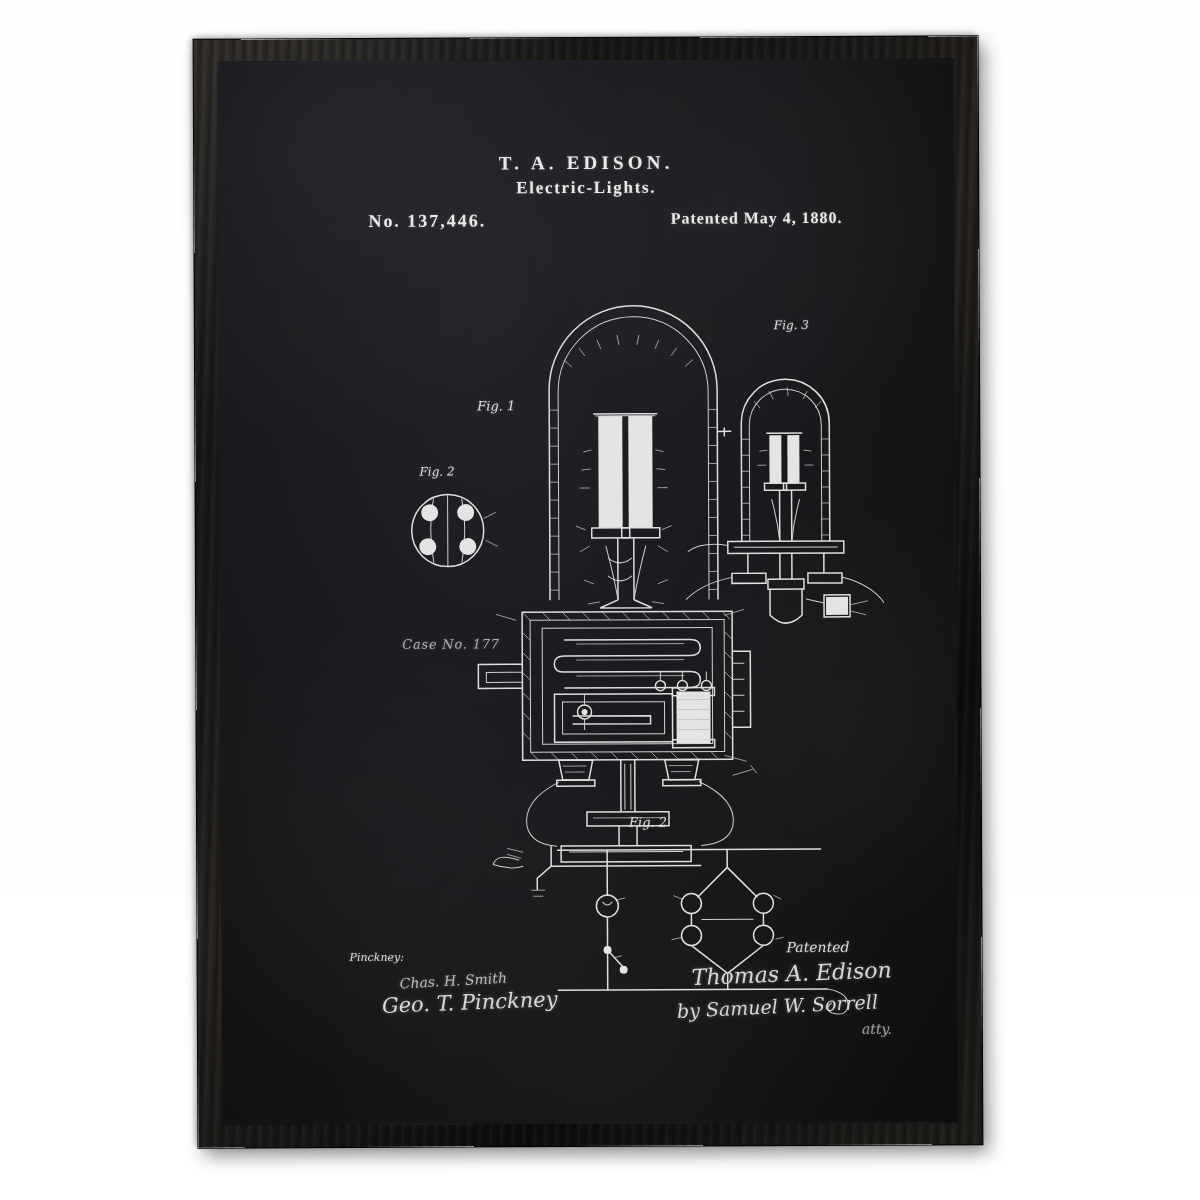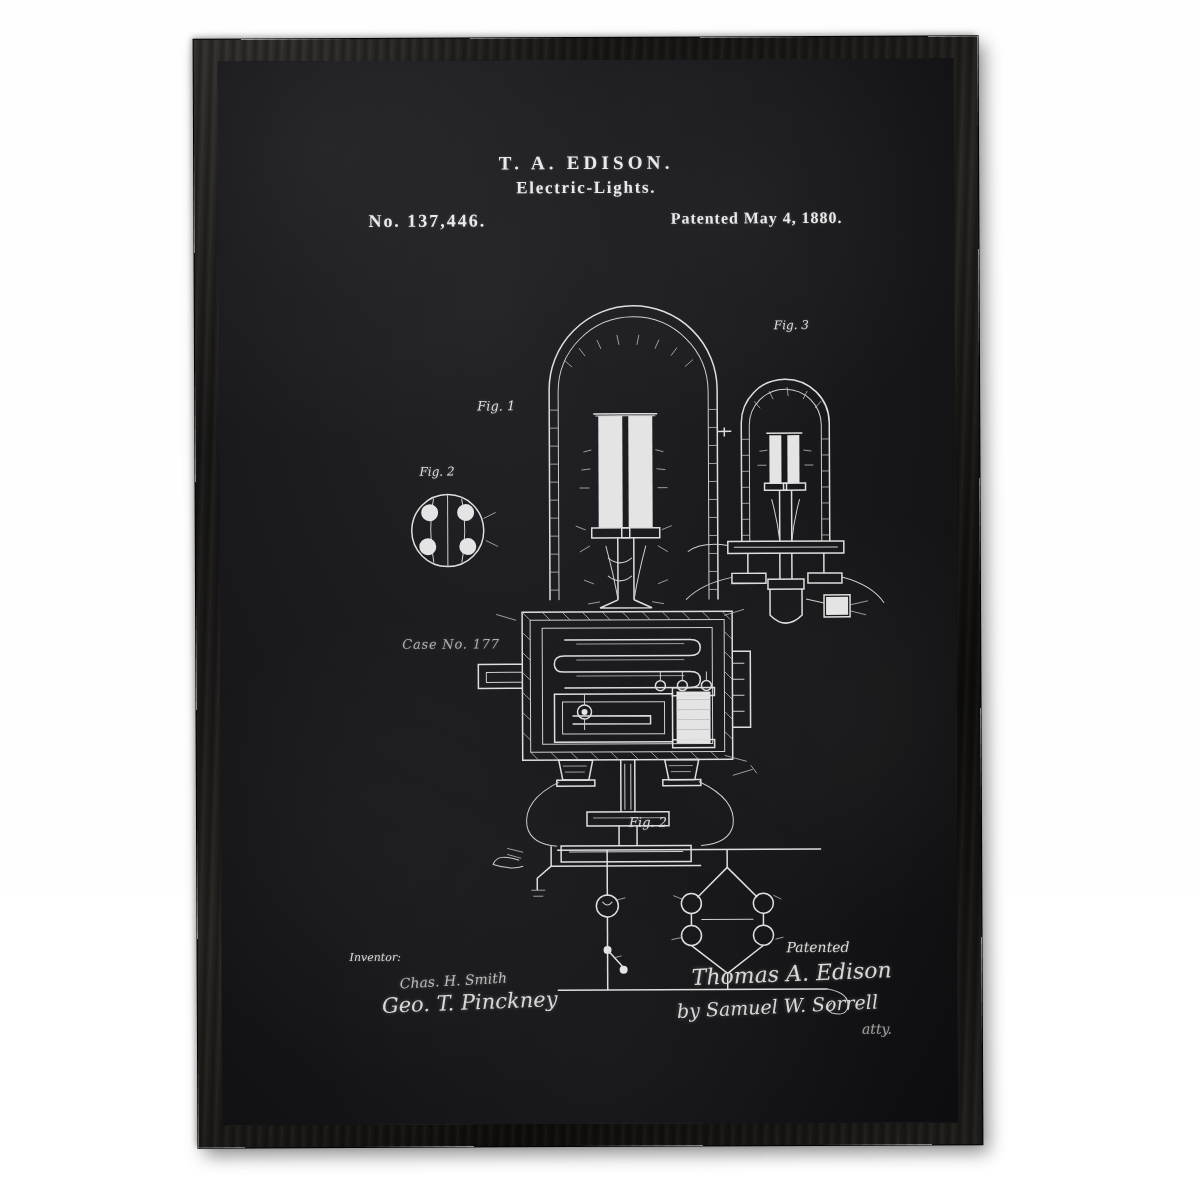--- a/index.html
+++ b/index.html
@@ -330,21 +330,21 @@
           <path d="M504 556 L524 550 M504 696 L526 702 M296 560 L276 554"></path>
         </g>
       </svg>
 
       <div class="script" id="lbl-fig1">Fig. 1</div>
       <div class="script" id="lbl-fig4">Fig. 2</div>
       <div class="script" id="lbl-fig3">Fig. 3</div>
       <div class="script" id="lbl-fig2">Fig. 2</div>
       <div class="script" id="lbl-case">Case No. 177</div>
 
-      <div class="script" id="witness-label">Inventor:</div>
+      <div class="script" id="witness-label">Pinckney:</div>
       <div class="sig" id="sig-w1">Chas. H. Smith</div>
       <div class="sig" id="sig-w2">Geo. T. Pinckney</div>
 
       <div class="script" id="inventor-label">Patented</div>
       <div class="sig" id="sig-inv">Thomas A. Edison</div>
       <div class="sig" id="sig-atty">by Samuel W. Sorrell</div>
       <div class="script" id="sig-atty-sm">atty.</div>
 
     </div>
   </div>

